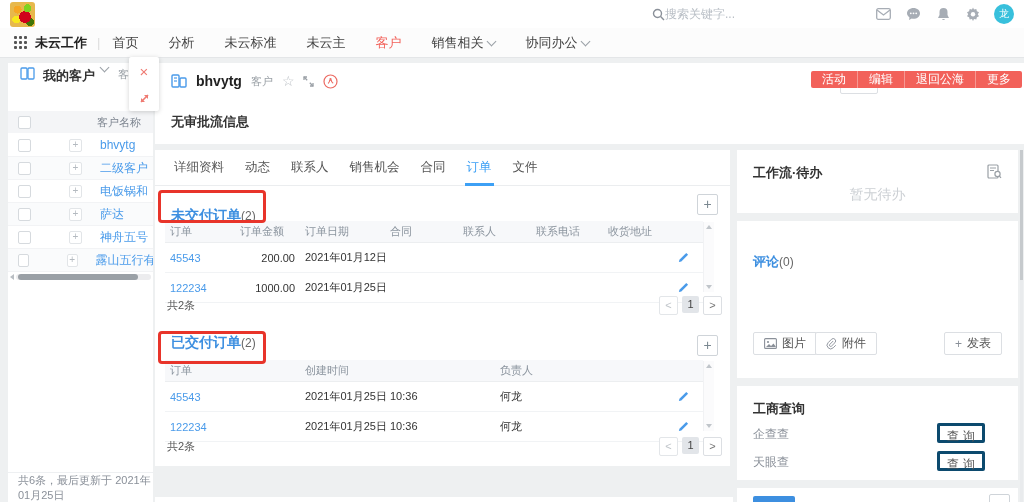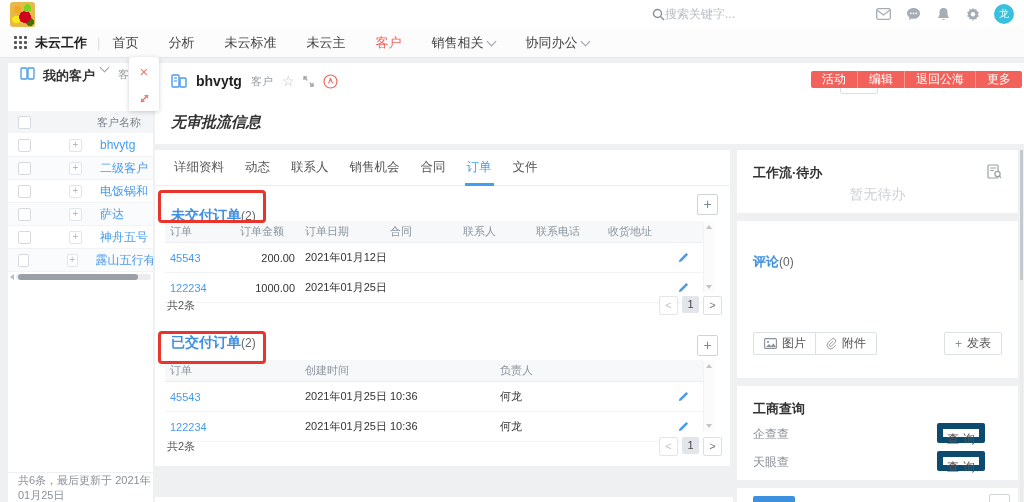--- a/index.html
+++ b/index.html
@@ -66,21 +66,21 @@
   .titlerow{position:absolute;left:16px;top:10px;display:flex;align-items:center;gap:9px;}
   .obj-title{font-size:14px;font-weight:bold;color:#222;}
   .obj-type{font-size:11px;color:#9aa0a6;}
   .star{color:#b9bec3;font-size:14px;}
   .btn-back{position:absolute;right:146px;top:8px;width:36px;height:21px;border:1px solid #dcdfe3;
             border-radius:2px;background:#fff;font-size:12px;color:#555;text-align:center;line-height:21px;}
   .btn-group{position:absolute;right:2px;top:8px;height:17px;background:#f2615a;border-radius:2px;
              display:flex;align-items:center;color:#fff;font-size:12px;}
   .btn-group span{padding:0 11px;border-right:1px solid rgba(255,255,255,.35);line-height:23px;}
   .btn-group span:last-child{border-right:none;}
-  .approval{position:absolute;left:16px;top:50px;font-size:15px;font-weight:bold;color:#333;font-style:italic;}
+  .approval{position:absolute;left:16px;top:50px;font-size:13px;font-weight:bold;color:#333;}
   
   .leftcard{left:155px;top:150px;width:575px;height:316px;}
   .tabs{position:absolute;left:0;top:0;width:100%;height:35px;border-bottom:1px solid #ebedef;
         display:flex;align-items:center;font-size:12.5px;color:#555;}
   .tab{margin-left:17px;padding:9px 2px;position:relative;}
   .tab.active{color:#3da0f5;}
   .tab.active::after{content:"";position:absolute;left:0;right:0;bottom:-1px;height:3px;background:#3da0f5;}
   .sec-title{position:absolute;font-size:14px;font-weight:bold;color:#3d8fe0;}
   .sec-count{font-size:12px;color:#666;font-weight:normal;}
   .addbtn{position:absolute;width:19px;height:19px;border:1px solid #cfd4d9;border-radius:2px;
@@ -113,21 +113,21 @@
   .blue-title{position:absolute;left:16px;top:12px;font-size:13px;font-weight:bold;color:#3d8fe0;margin-top:20px;}
   .cmt-box{position:absolute;left:16px;top:34px;width:237px;height:56px;border:1px solid #e2e5e8;
            border-radius:3px;font-size:12px;color:#333;padding:6px;resize:none;
            font-family:"Liberation Sans","DejaVu Sans",sans-serif;}
   .cmt-box::placeholder{color:#b8bec5;}
   .cmt-btn{position:absolute;top:111px;height:21px;border:1px solid #dcdfe3;border-radius:2px;
            background:#fff;font-size:12px;color:#555;display:flex;align-items:center;gap:5px;
            padding:0 10px;}
   .rc3{left:737px;top:386px;width:281px;height:94px;}
   .biz-name{position:absolute;left:16px;font-size:12px;color:#8a9099;}
-  .biz-btn{position:absolute;right:33px;width:48px;height:20px;border:6px solid #0c4a6e;border-radius:2px;
+  .biz-btn{position:absolute;right:33px;width:48px;height:20px;border:3px solid #0c4a6e;border-radius:2px;
            background:#fff;font-size:12px;color:#555;text-align:center;line-height:20px;letter-spacing:4px;
            padding-left:4px;box-sizing:border-box;}
   .rc4{left:737px;top:488px;width:281px;height:14px;overflow:hidden;}
   .rc4-blob{position:absolute;left:16px;top:8px;width:42px;height:12px;background:#3d8fe0;border-radius:2px;}
   .rc4-plus{position:absolute;right:8px;top:6px;width:19px;height:19px;border:1px solid #cfd4d9;border-radius:2px;}
   .rscroll{position:absolute;right:1px;top:150px;width:3px;height:352px;background:#e9ebed;}
   .rscroll i{position:absolute;top:0;left:0;width:3px;height:130px;background:#c6cacd;display:block;}
   svg{display:block;}
 </style>
 </head>

